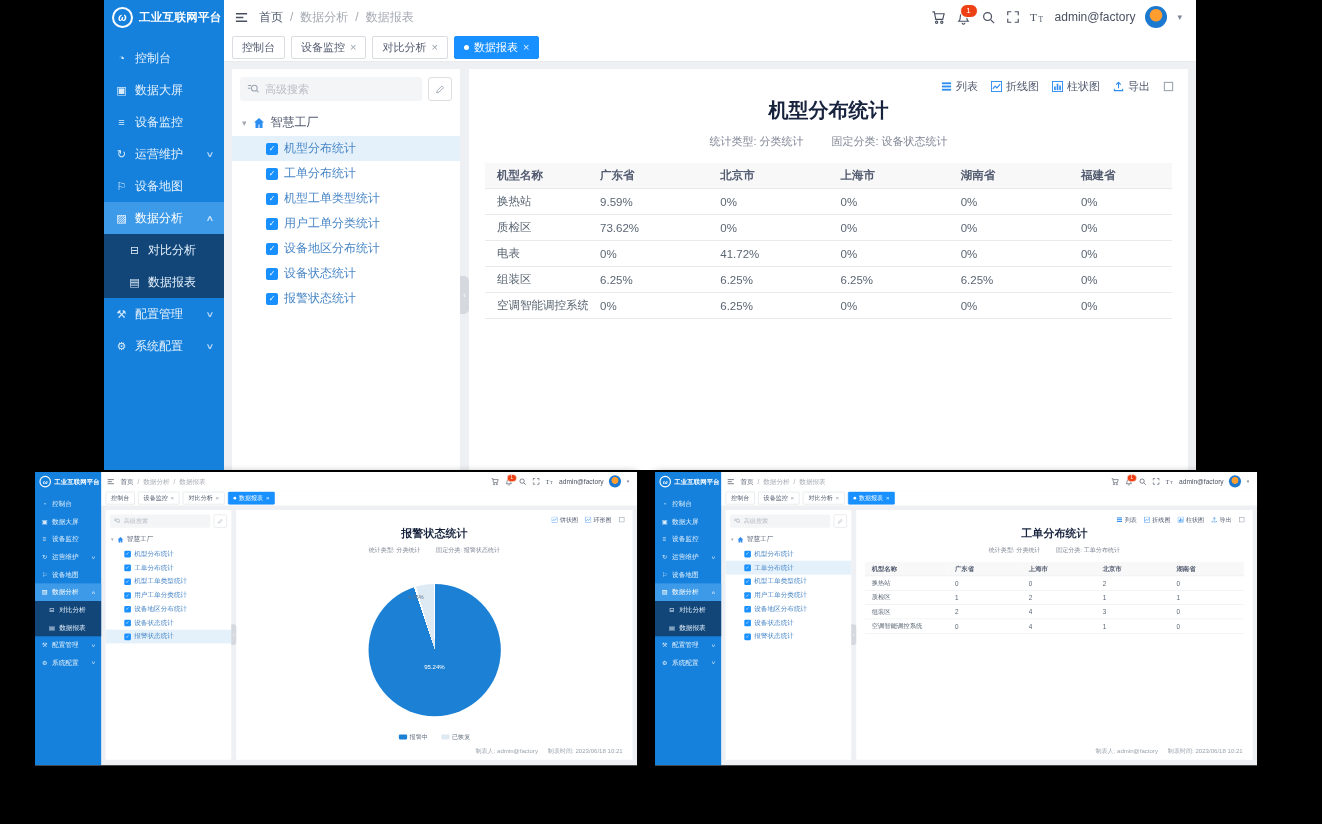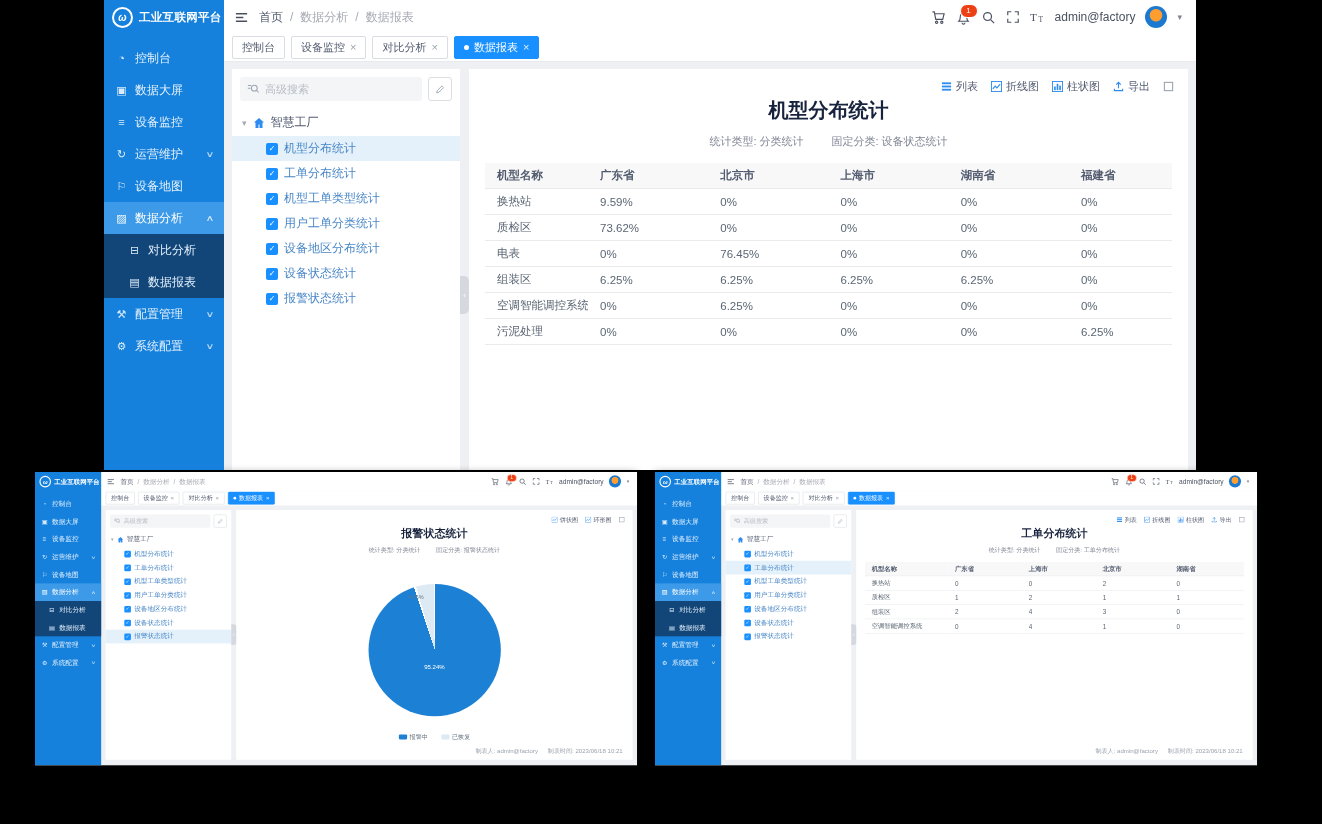--- a/index.html
+++ b/index.html
@@ -369,48 +369,40 @@
                   <td>质检区</td>
                   <td>73.62%</td>
                   <td>0%</td>
                   <td>0%</td>
                   <td>0%</td>
                   <td>0%</td>
                 </tr>
                 <tr>
                   <td>电表</td>
                   <td>0%</td>
-                  <td>76.45%</td>
+                  <td>41.72%</td>
                   <td>0%</td>
                   <td>0%</td>
                   <td>0%</td>
                 </tr>
                 <tr>
                   <td>组装区</td>
                   <td>6.25%</td>
                   <td>6.25%</td>
                   <td>6.25%</td>
                   <td>6.25%</td>
                   <td>0%</td>
                 </tr>
                 <tr>
                   <td>空调智能调控系统</td>
                   <td>0%</td>
                   <td>6.25%</td>
                   <td>0%</td>
                   <td>0%</td>
                   <td>0%</td>
-                </tr>
-                <tr>
-                  <td>污泥处理</td>
-                  <td>0%</td>
-                  <td>0%</td>
-                  <td>0%</td>
-                  <td>0%</td>
-                  <td>6.25%</td>
                 </tr>
               </tbody>
             </table>
           </div>
 
       </div>
     </div>
   </div>
     <div class="window" id="win-pie">
     <aside class="sidebar">

